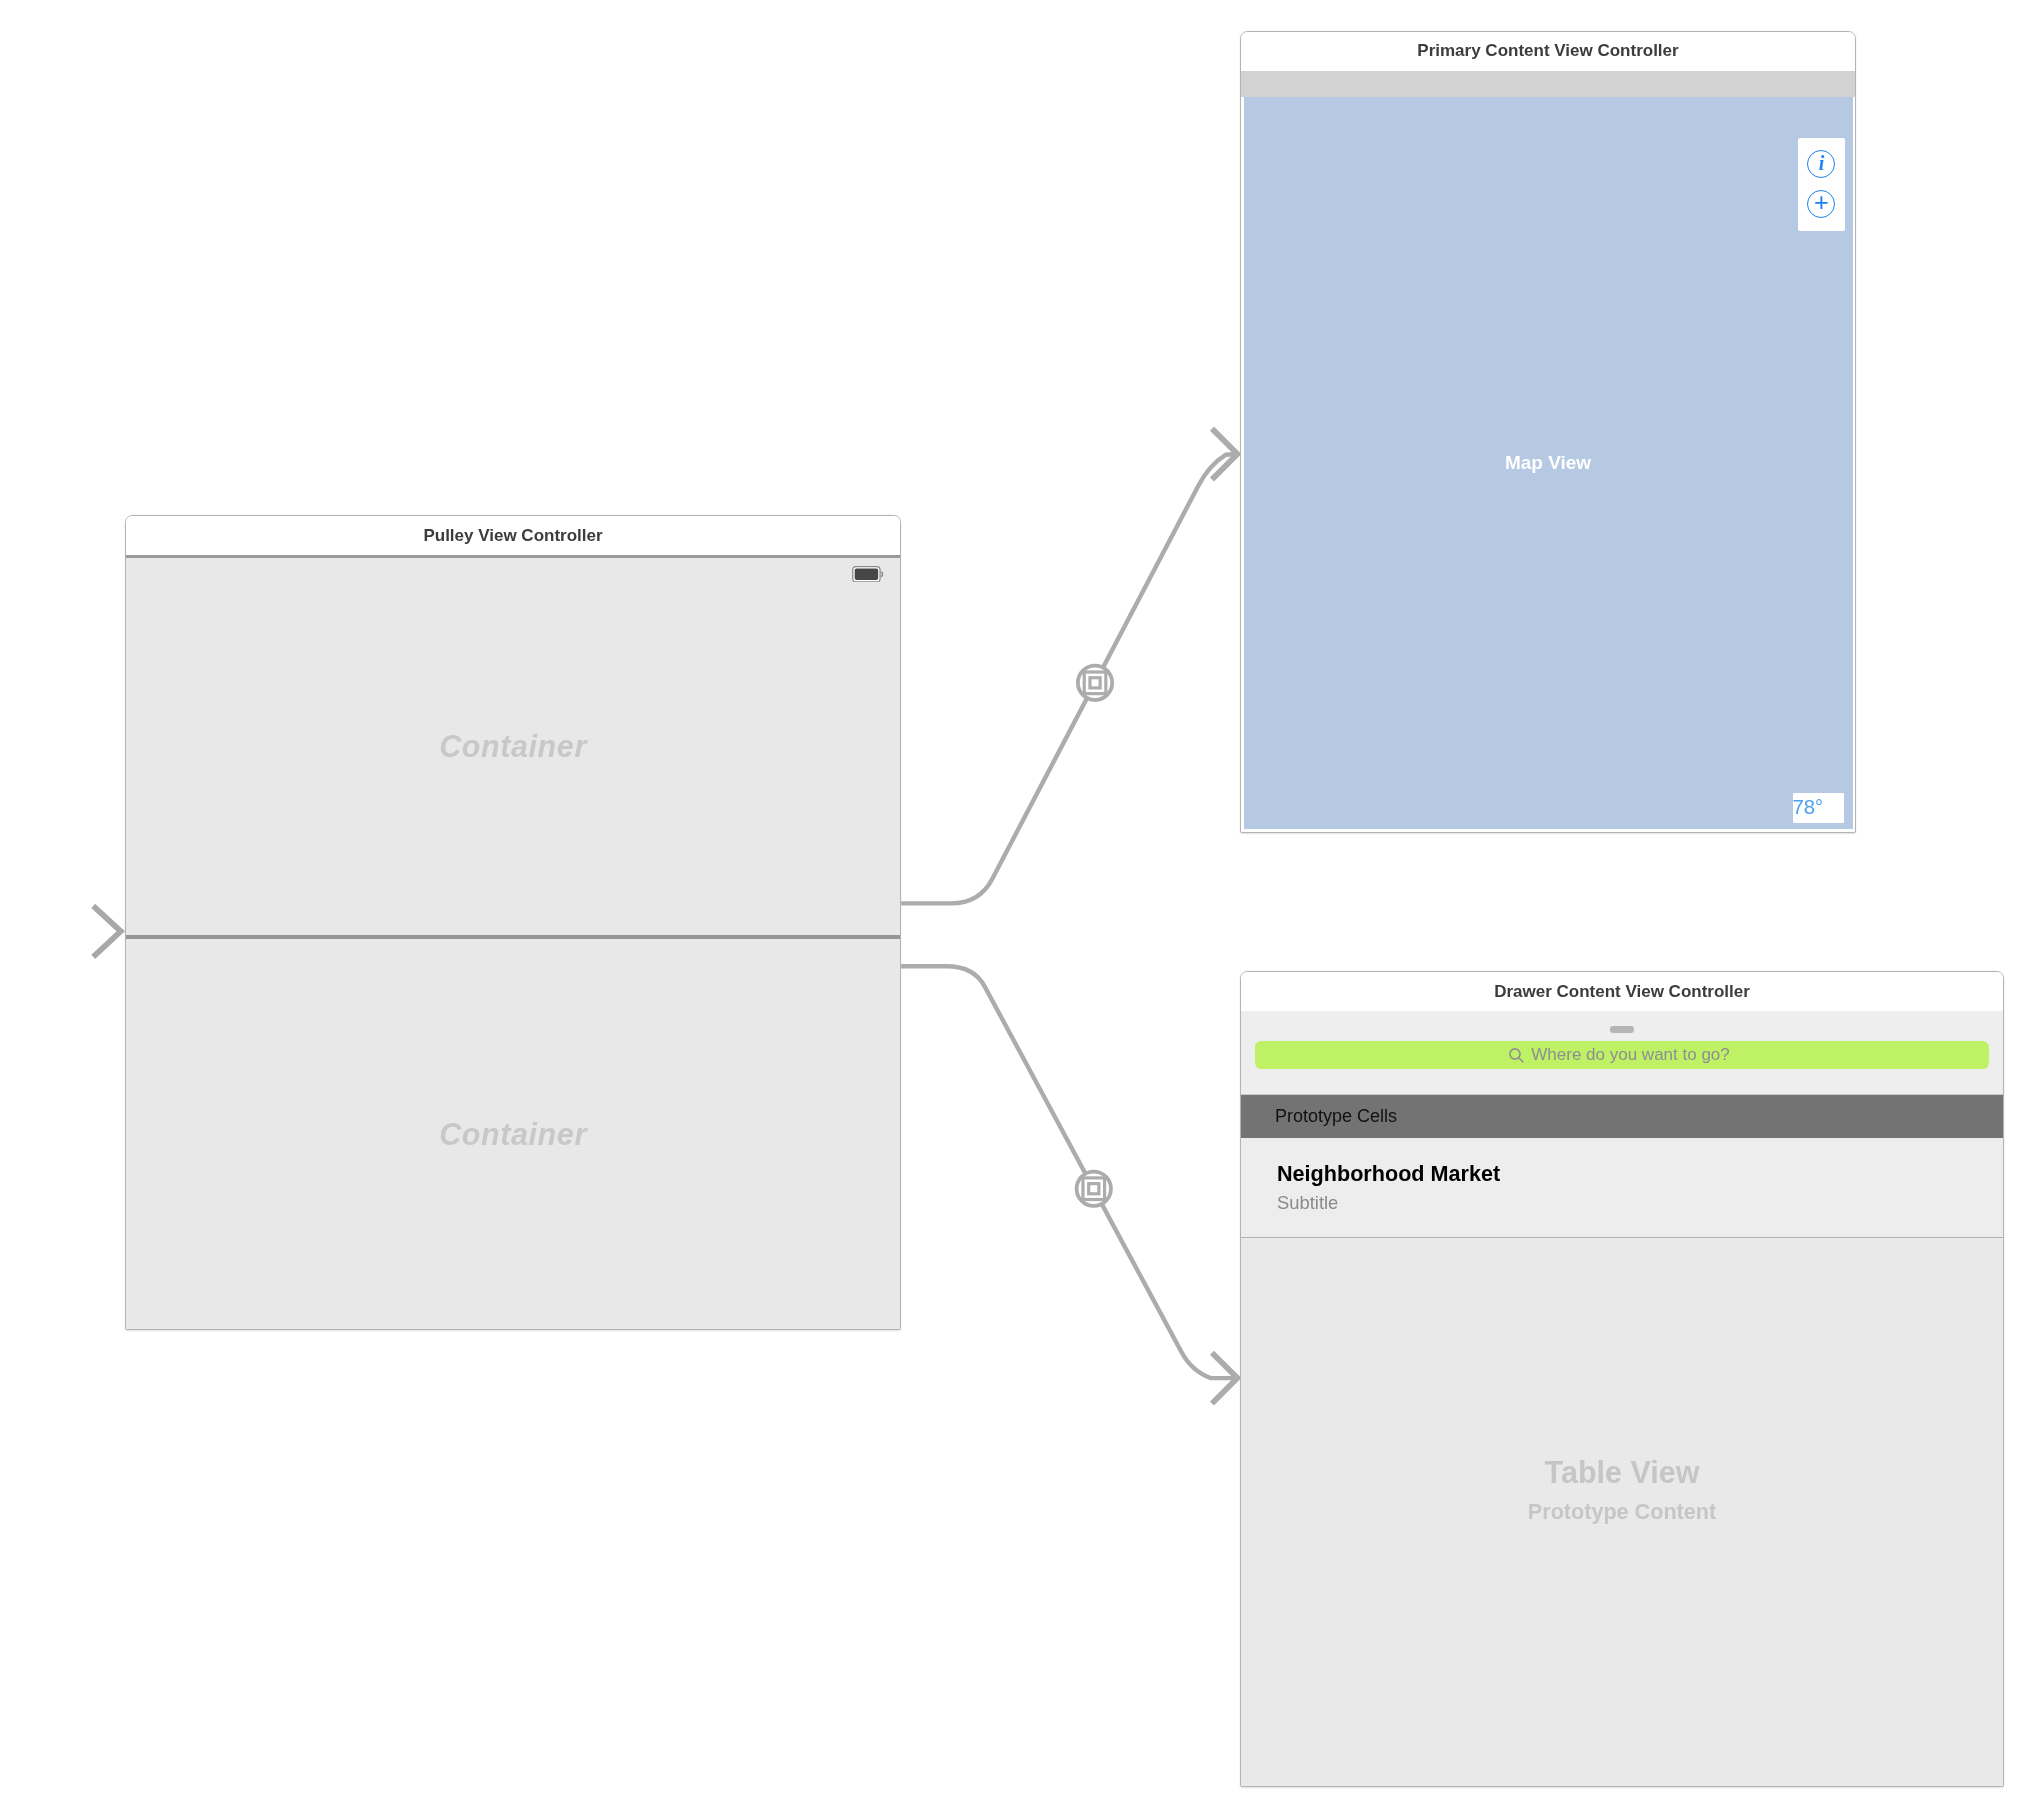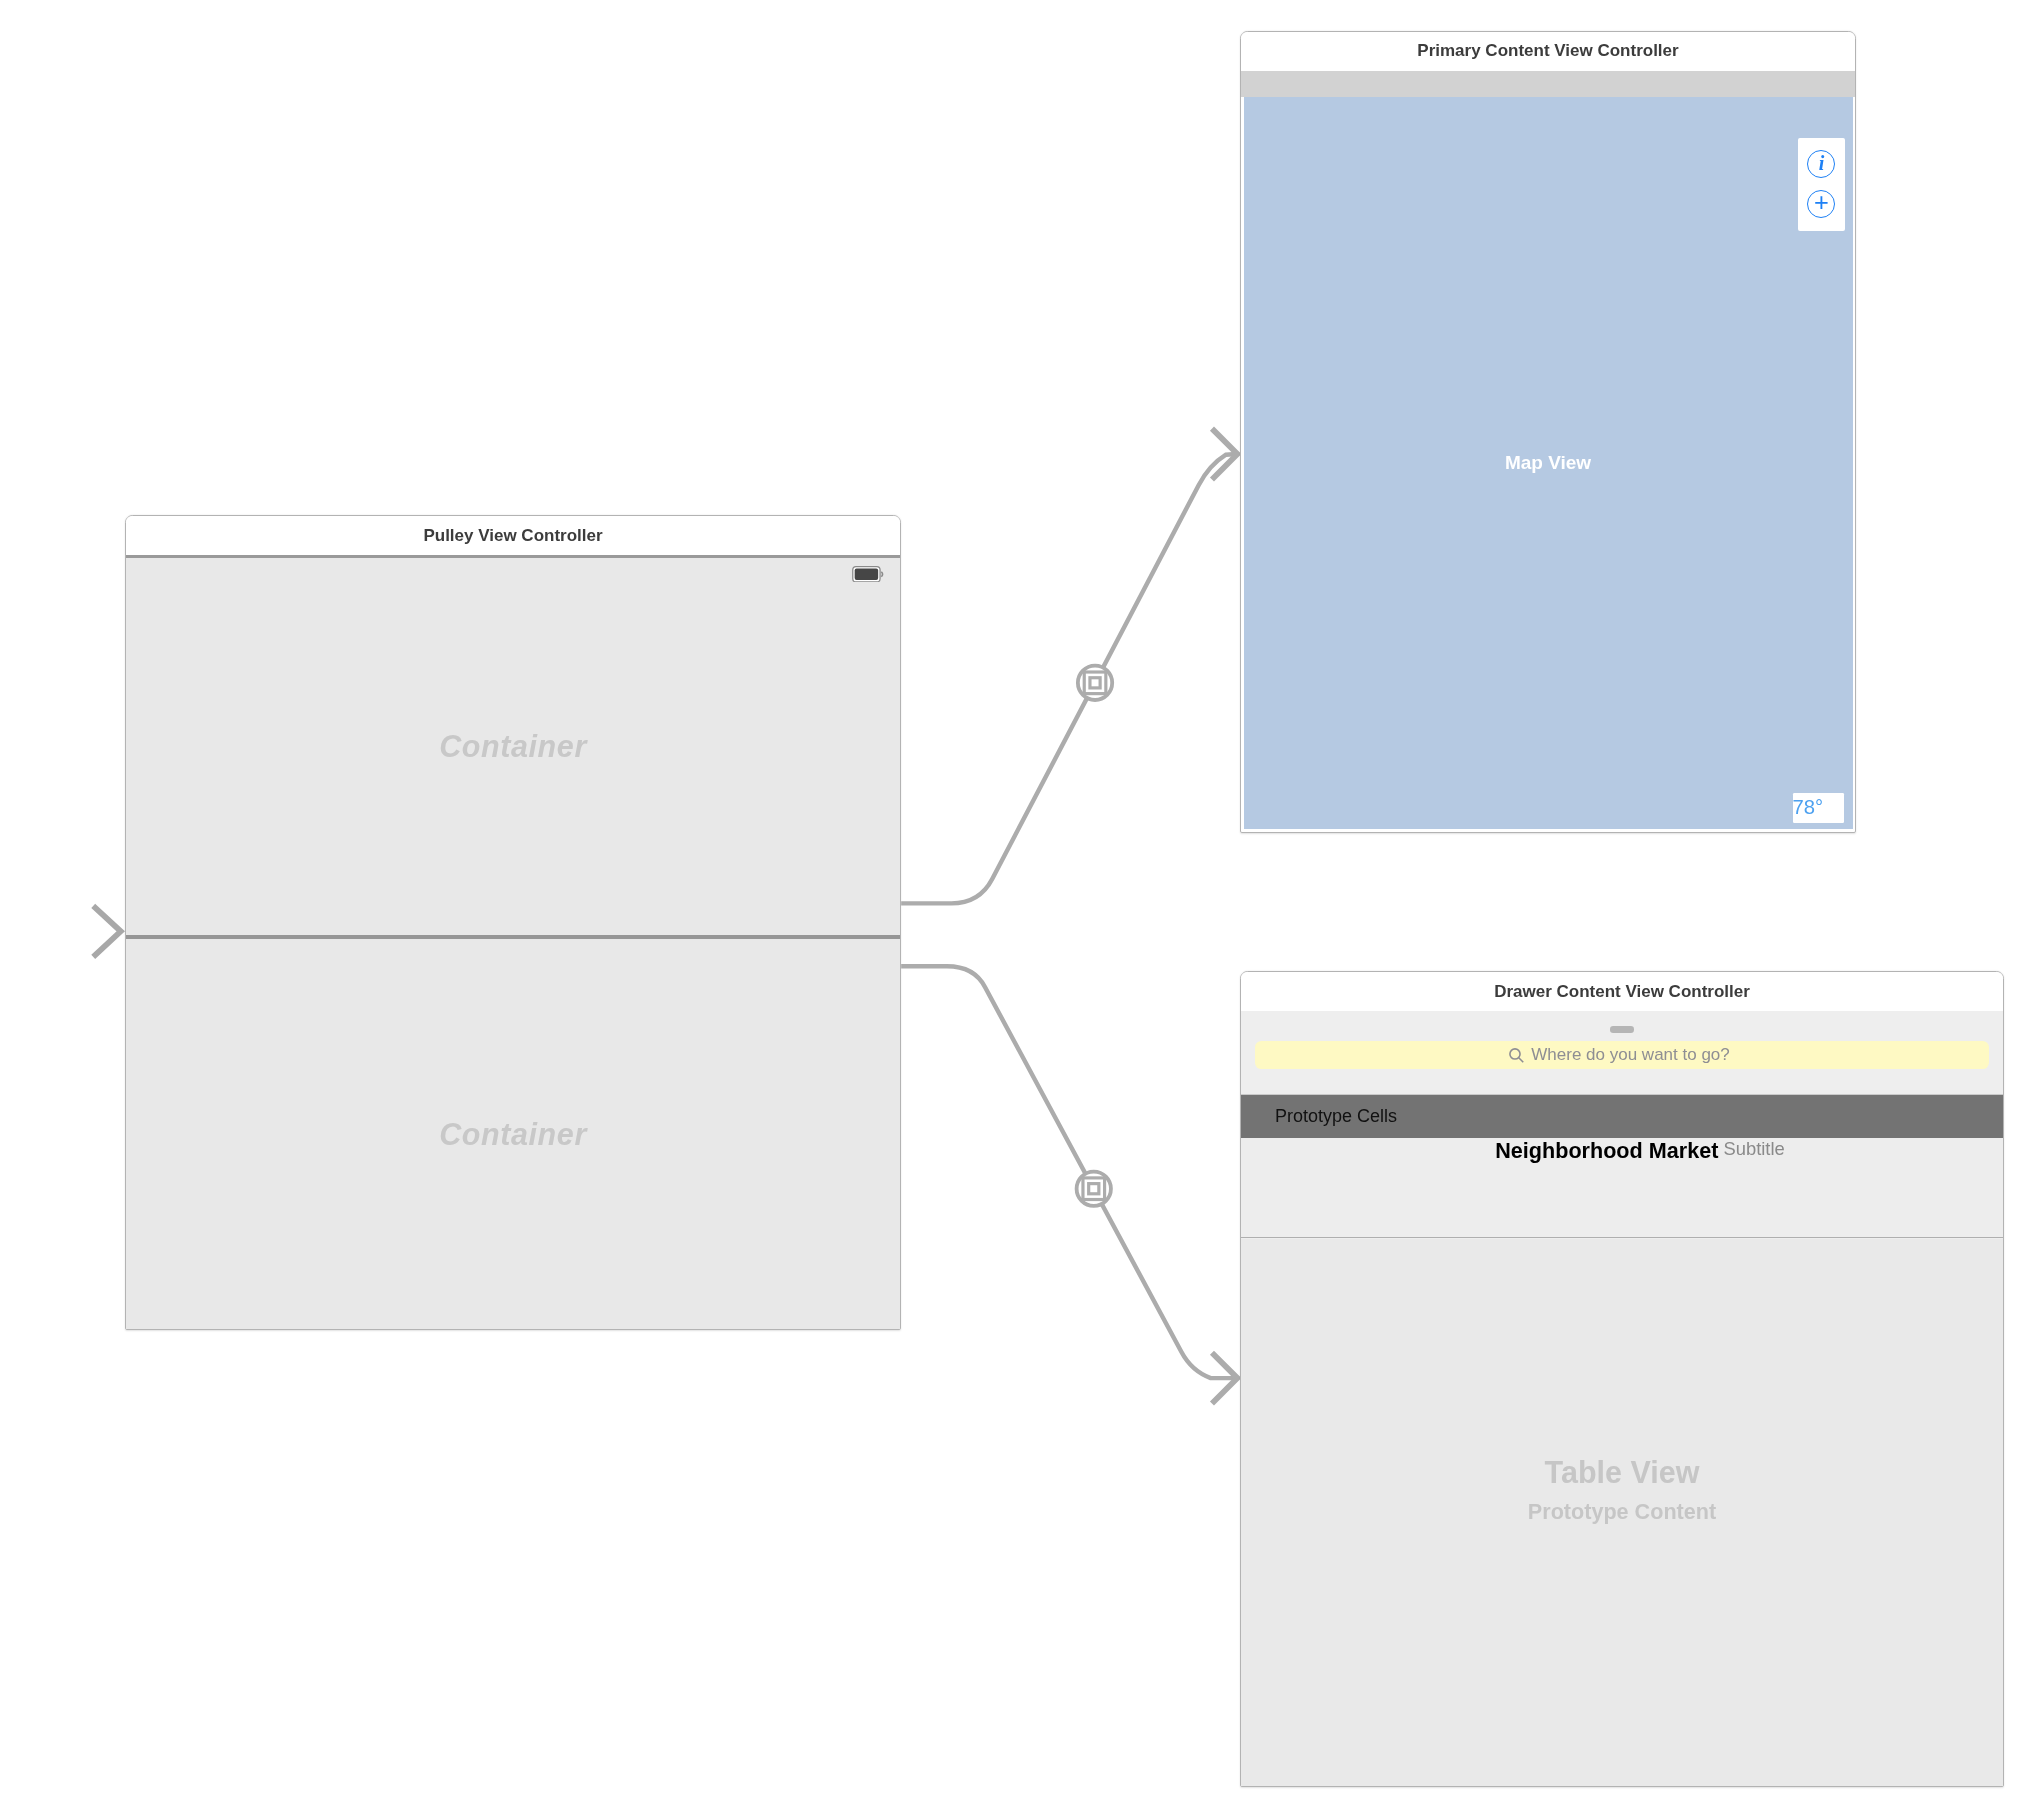--- a/index.html
+++ b/index.html
@@ -72,41 +72,41 @@
   .drawer-content{
     position:absolute;left:0;right:0;top:39px;bottom:0;background:#eeeeee;
     border-radius:0 0 1.3px 1.3px;overflow:hidden;
   }
   .grabber{
     position:absolute;top:14.6px;left:50%;transform:translateX(-50%);
     width:24px;height:7px;border-radius:3.2px;background:#b5b5b5;
   }
   .search-bar{
     position:absolute;top:30px;left:14px;right:14px;height:28px;
-    background:#fef9c3;border-radius:6.4px;
+    background:#bef264;border-radius:6.4px;
     display:flex;align-items:center;justify-content:center;gap:5.1px;
   }
   .search-bar input{
     border:none;background:transparent;outline:none;
     font-size:17px;color:#6f6f6f;font-family:"Liberation Sans",sans-serif;
     width:203px;
   }
   .search-bar input::placeholder{color:#8e8e93;opacity:1;}
   .search-region-divider{
     position:absolute;top:83px;left:0;right:0;height:0.6px;background:#c9c9c9;
   }
   .section-header{
     position:absolute;top:84px;left:0;right:0;height:43px;background:#737373;
     display:flex;align-items:center;
     font-size:18px;color:#111111;padding-left:34px;box-sizing:border-box;
   }
   .proto-cell{
     position:absolute;top:127px;left:0;right:0;height:100px;background:#ededed;
     border-bottom:1.3px solid #afafaf;box-sizing:border-box;
-    padding-left:36px;display:flex;flex-direction:row;justify-content:center;gap:5.1px;
+    padding-left:36px;display:flex;flex-direction:column;justify-content:center;gap:5.1px;
     cursor:default;
   }
   .cell-title{font-size:21.6px;font-weight:bold;color:#000000;}
   .cell-subtitle{font-size:18.4px;color:#8a8a8a;}
   .tableview-area{
     position:absolute;top:228px;left:0;right:0;bottom:0;background:#e9e9e9;
     display:flex;flex-direction:column;align-items:center;justify-content:flex-start;
   }
   .tv-label{margin-top:216px;font-size:30.5px;font-weight:bold;color:#c6c6c6;}
   .tv-sublabel{margin-top:9px;font-size:21.6px;font-weight:bold;color:#c6c6c6;}

